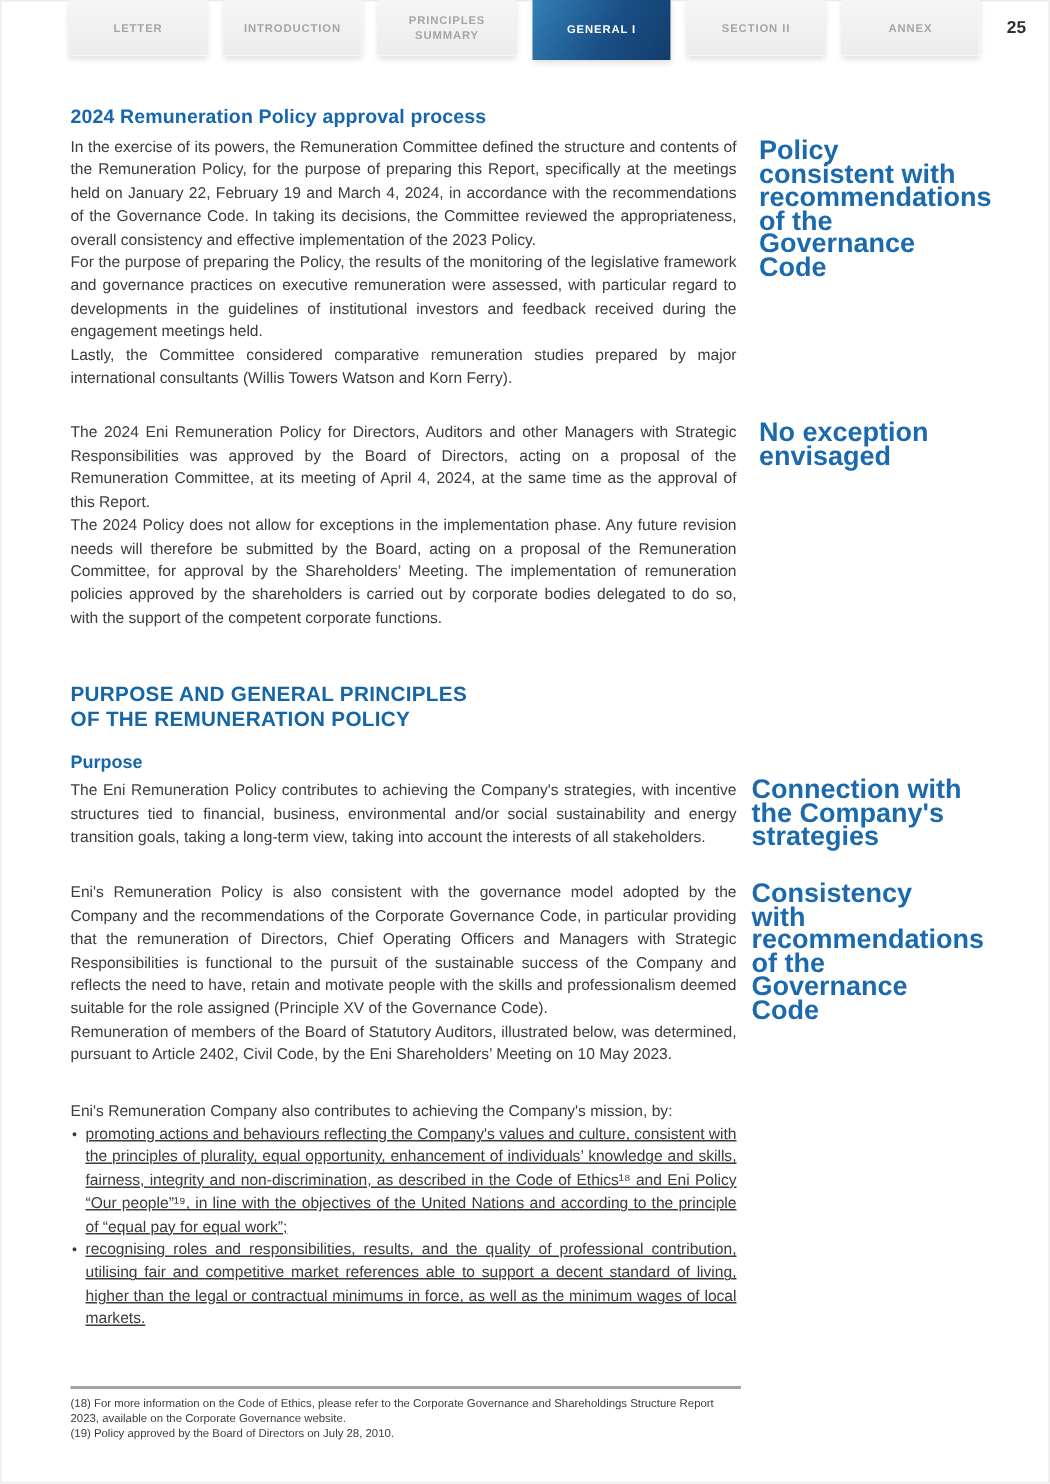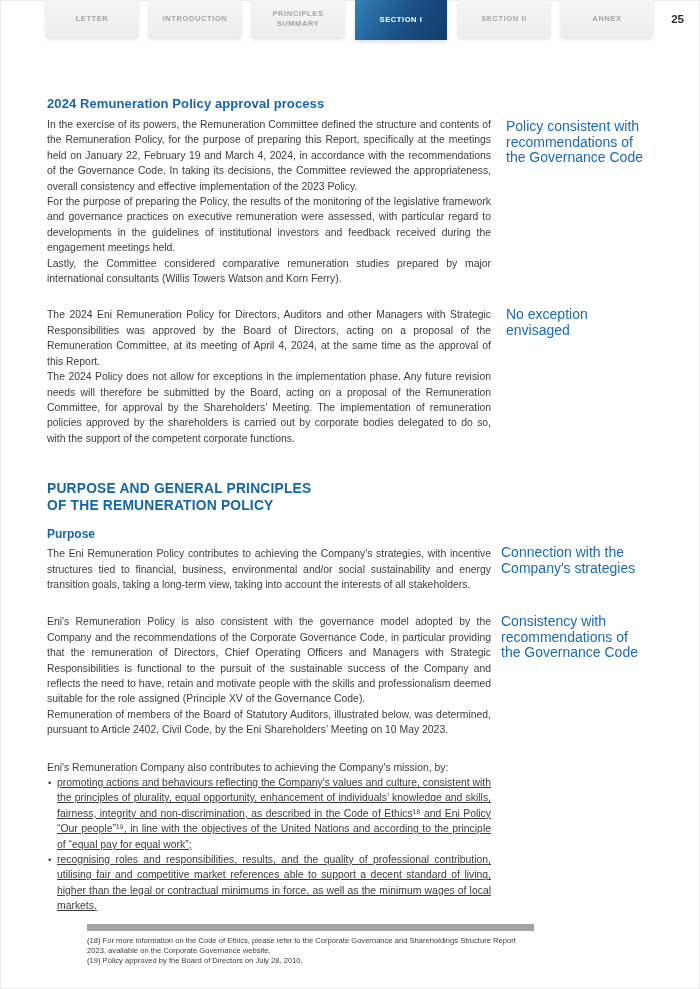--- a/index.html
+++ b/index.html
@@ -33,26 +33,26 @@
     background: linear-gradient(120deg, #3380b8 0%, #1a4f85 55%, #123d6b 100%);
     color: #ffffff;
     height: 40px;
   }
   .pagenum {
     position: absolute; right: 16px; top: 13px;
     font-size: 11.5px; font-weight: bold; color: #2e2e2e;
   }
 
   
-  .content { position: absolute; left: 47px; top: 96px; width: 606px; }
+  .content { position: absolute; left: 47px; top: 70px; width: 606px; }
   .block { display: grid; grid-template-columns: 444px 147px; column-gap: 15px; }
   .col-main p { font-size: 10.4px; line-height: 15.4px; text-align: justify; }
   .sidenote {
-    font-size: 14px; line-height: 15.5px; color: #1b6aad;
-    text-align: left !important; font-weight: 400;
+    font-size: 18px; line-height: 15.5px; color: #1b6aad;
+    text-align: left !important; font-weight: 700;
   }
 
   h2.blue-heading { color: #1766ad; font-size: 13px; margin-bottom: 6px; letter-spacing: 0.1px; }
   h1.section-title {
     color: #1566a7; font-size: 13.8px; line-height: 17px; letter-spacing: 0.2px;
     font-weight: bold;
   }
   h3.purpose-heading { color: #1766ad; font-size: 12px; margin-bottom: 5px; }
 
   .mb-21 { margin-bottom: 21px; }
@@ -66,32 +66,32 @@
     font-size: 10.4px; line-height: 15.4px; text-align: justify;
   }
   .bullets li::before {
     content: "\2022"; position: absolute; left: 1px; top: 0;
     font-size: 9.5px; color: #3c3c3c;
   }
 
   
   .footnotes {
     position: absolute; left: 47px; top: 924px; width: 447px;
-    border-top: 7px solid #a3a3a3; padding-top: 5px; margin-left: 40px;
+    border-top: 2px solid #a3a3a3; padding-top: 5px;
   }
   .footnotes p { font-size: 7.6px; line-height: 9.8px; color: #3c3c3c; }
 </style>
 </head>
 <body>
 
 <header class="tabbar">
   <div class="tab">LETTER</div>
   <div class="tab">INTRODUCTION</div>
   <div class="tab">PRINCIPLES SUMMARY</div>
-  <div class="tab active">SECTION I</div>
+  <div class="tab active">GENERAL I</div>
   <div class="tab">SECTION II</div>
   <div class="tab">ANNEX</div>
 </header>
 <div class="pagenum">25</div>
 
 <main class="content">
 
   <section class="block mb-21">
     <div class="col-main">
       <h2 class="blue-heading">2024 Remuneration Policy approval process</h2>

